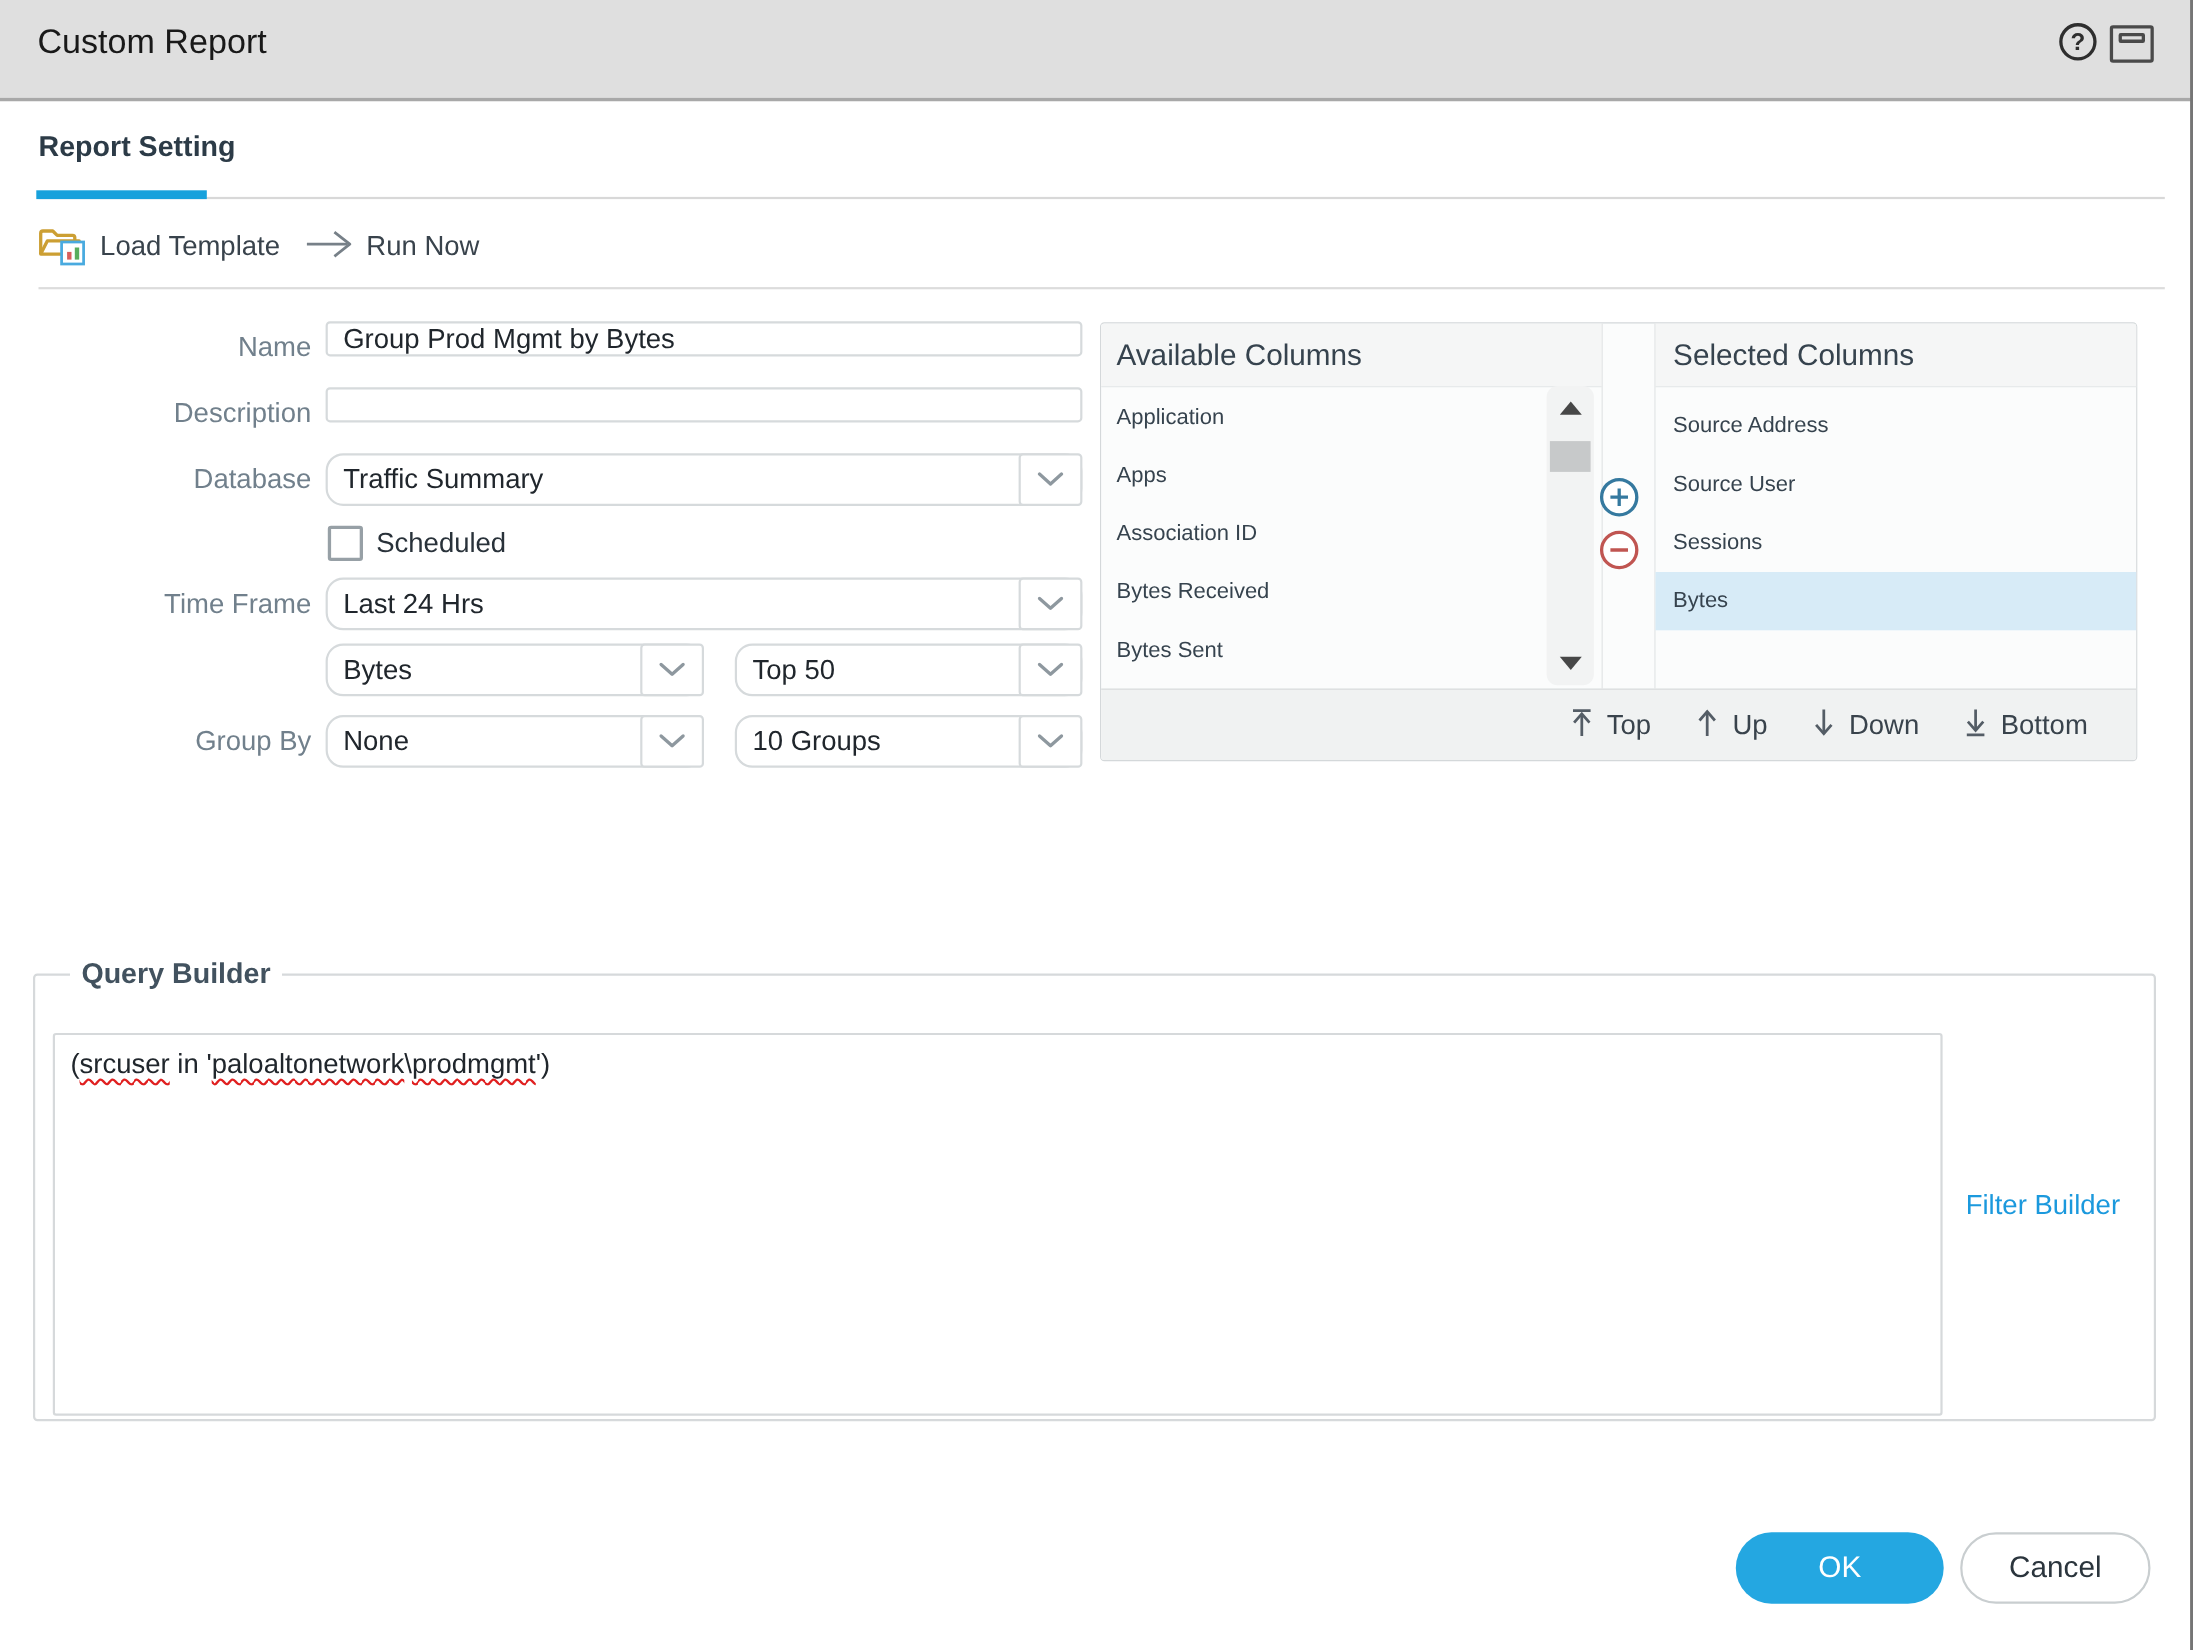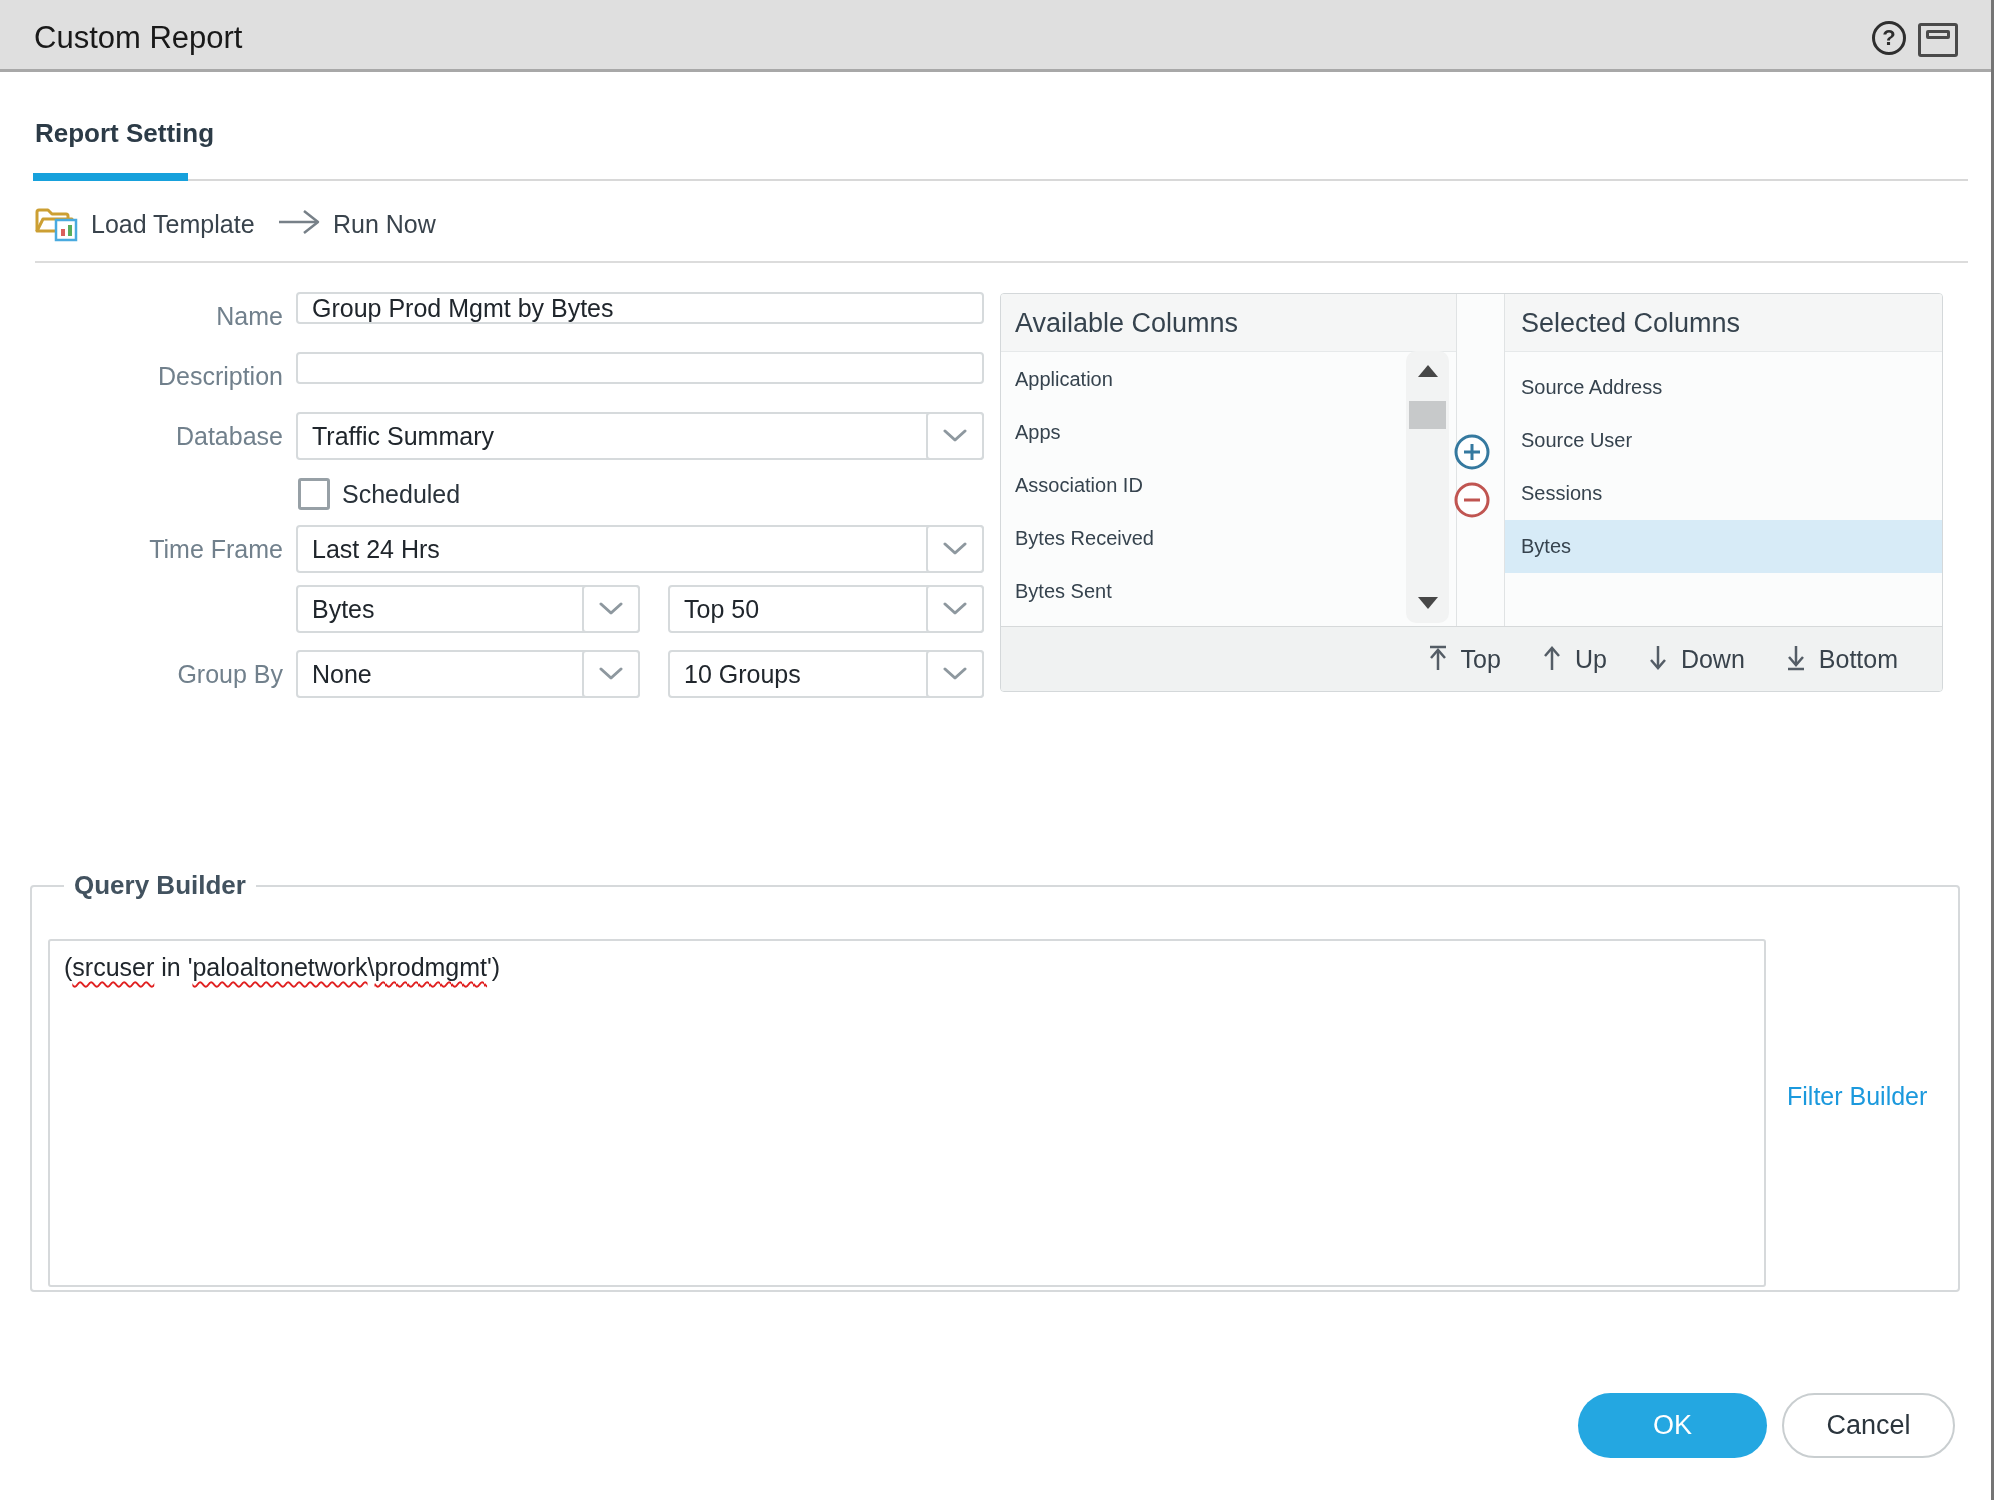--- a/index.html
+++ b/index.html
@@ -2,21 +2,21 @@
 <html><head>
 <meta charset="utf-8">
 <style>
   * { margin:0; padding:0; box-sizing:border-box; }
   html,body { background:#ffffff; }
   body { font-family:"Liberation Sans", sans-serif; }
   .page { position:relative; width:1994px; height:1500px; background:#ffffff; overflow:hidden; }
   .right-edge { position:absolute; right:0; top:0; width:3px; height:1500px; background:#757575; }
 
   
-  .titlebar { position:absolute; left:0; top:0; width:1994px; height:72px;
+  .titlebar { position:absolute; left:0; top:0; width:1994px; height:92px;
               background:#dfdfdf; border-bottom:3px solid #a8a8a8; }
   .titlebar .title { position:absolute; left:34px; top:0; height:75px; line-height:75px;
                      font-size:31px; color:#191919; }
   .help-icon { position:absolute; left:1872px; top:21px; width:34px; height:34px;
                border:3px solid #2e2e2e; border-radius:50%;
                display:flex; align-items:center; justify-content:center;
                font-size:22px; font-weight:bold; color:#2e2e2e; cursor:pointer; }
   .window-icon { position:absolute; left:1918px; top:23px; width:40px; height:34px;
                  border:3px solid #4a4a4a; border-radius:3px; cursor:pointer; }
   .window-icon .bar { margin:4px 5px 0 5px; height:9px; border:3px solid #4a4a4a; border-radius:2px; }
@@ -31,21 +31,21 @@
   .tool-btn .lbl { font-size:25px; color:#39434c; }
   .toolbar-sep { position:absolute; left:35px; top:261px; width:1933px; height:2px; background:#dcdcdc; }
 
   
   .f-label { position:absolute; left:0; width:283px; text-align:right;
              font-size:25px; color:#71808c; line-height:48px; }
   .f-input { position:absolute; left:296px; width:688px; height:32px;
              border:2px solid #d6dadc; border-radius:4px; background:#fff;
              font-family:"Liberation Sans", sans-serif;
              font-size:25px; color:#20262c; padding:0 14px; }
-  .f-select { position:absolute; height:48px; border:2px solid #d6dadc; border-radius:4px;
+  .f-select { position:absolute; height:48px; border:2px solid #d6dadc; border-radius:16px;
               background:#fff; font-size:25px; color:#20262c; cursor:pointer; }
   .f-select .val { position:absolute; left:14px; top:0; line-height:44px; white-space:nowrap; }
   .f-select .trigger { position:absolute; right:-2px; top:-2px; width:58px; height:48px;
                        border:2px solid #d6dadc; border-radius:4px;
                        display:flex; align-items:center; justify-content:center; background:#fff; }
   .checkbox { position:absolute; left:298px; top:478px; width:32px; height:32px;
               border:3px solid #97a0a6; border-radius:3px; background:#fff; cursor:pointer; }
   .checkbox-label { position:absolute; left:342px; top:478px; font-size:25px; color:#29323a; line-height:32px; }
 
   

